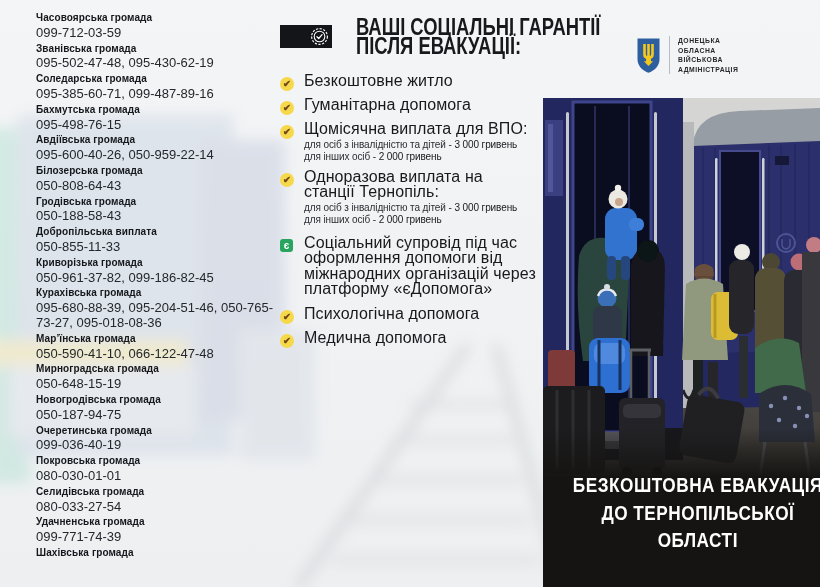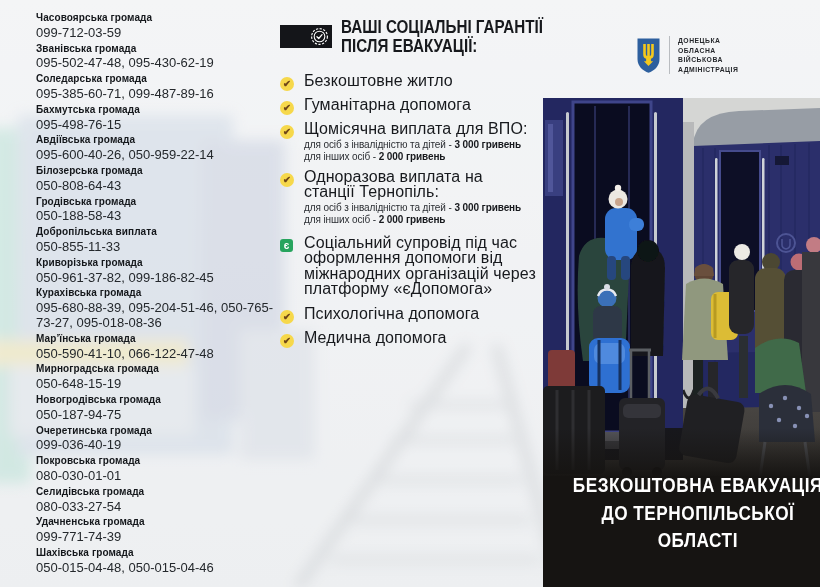--- a/index.html
+++ b/index.html
@@ -13,34 +13,34 @@
   
   .left-col { position:absolute; left:36px; top:11px; width:242px; }
   .contact { margin-bottom:1px; }
   .contact .name { font-weight:bold; font-size:10px; line-height:14.8px; color:#14171b; letter-spacing:.1px; }
   .contact .phones { font-size:13px; line-height:14.8px; color:#24282c; }
   
   .mid-col { position:absolute; left:280px; top:16px; width:258px; }
   .g-header { display:flex; align-items:flex-start; }
   .badge-box { flex:0 0 52px; width:52px; height:23px; background:#141519; margin-top:9px;
     display:flex; align-items:center; justify-content:flex-end; padding-right:3px; box-sizing:border-box; }
-  .g-title { margin-left:9px; margin-top:2px; font-size:19px; font-weight:bold; color:#17191d; line-height:18.5px; }
+  .g-title { margin-left:24px; margin-top:2px; font-size:23px; font-weight:bold; color:#17191d; line-height:18.5px; }
   .cond { display:inline-block; transform:scaleX(.8); transform-origin:0 50%; white-space:nowrap; }
   .g-items { margin-top:18px; }
   .g-item { display:flex; margin-bottom:6px; }
   .g-icn { flex:0 0 15px; width:15px; margin-right:9px; }
   .check { display:inline-block; width:14px; height:14px; border-radius:50%; background:#f6d84b;
     color:#6e4618; font-size:9.5px; line-height:14px; text-align:center; font-weight:bold; margin-top:1px; }
   .e-icon { display:inline-block; width:13px; height:13px; border-radius:3px; background:#27a45e;
     color:#ffffff; font-size:10px; line-height:13px; text-align:center; font-weight:bold; margin-top:1px; }
   .g-body { flex:1; }
   .g-label { font-size:16px; font-weight:normal; color:#17191d; line-height:15.5px; letter-spacing:.1px; }
   .g-subs { margin-top:2px; }
   .g-sub { font-size:10px; line-height:12px; color:#2b2e33; white-space:nowrap; letter-spacing:-.1px; }
-  .g-sub b { font-weight:bold; color:#17191d; }
+  .g-sub b { font-weight:normal; color:#17191d; }
   
   .logo { position:absolute; left:636px; top:36px; display:flex; align-items:center; }
   .logo-text { margin-left:8px; padding-left:8px; border-left:1px solid #b9bcc0;
     font-size:6.8px; font-weight:bold; color:#26282c; line-height:9.6px; letter-spacing:.5px; }
   
   .photo { position:absolute; left:543px; top:98px; width:277px; height:489px; }
   .photo-caption { position:absolute; left:543px; top:471px; width:310px; text-align:center;
     color:#ffffff; font-weight:bold; font-size:20.5px; line-height:27.5px; letter-spacing:.6px; }
   .photo-caption .ccond { display:inline-block; transform:scaleX(.84); transform-origin:50% 50%; white-space:nowrap; }
 </style>
@@ -137,21 +137,20 @@
     <div class="contact">
       <div class="name">Селидівська громада</div>
       <div class="phones">080-033-27-54</div>
     </div>
     <div class="contact">
       <div class="name">Удачненська громада</div>
       <div class="phones">099-771-74-39</div>
     </div>
     <div class="contact">
       <div class="name">Шахівська громада</div>
-      <div class="phones">050-015-04-48, 050-015-04-46</div>
     </div>
   </div>
 
   <div class="mid-col">
     <div class="g-header">
       <div class="badge-box">
         <svg width="19" height="19" viewBox="0 0 20 20">
           <circle cx="10" cy="10" r="8.3" fill="none" stroke="#ffffff" stroke-width="1.2" stroke-dasharray="2.4 1.5"></circle>
           <circle cx="10" cy="10" r="5.6" fill="none" stroke="#ffffff" stroke-width="1.1"></circle>
           <path d="M7.3 10.2 l1.9 1.9 l3.5 -4" fill="none" stroke="#ffffff" stroke-width="1.3" stroke-linecap="round" stroke-linejoin="round"></path>

